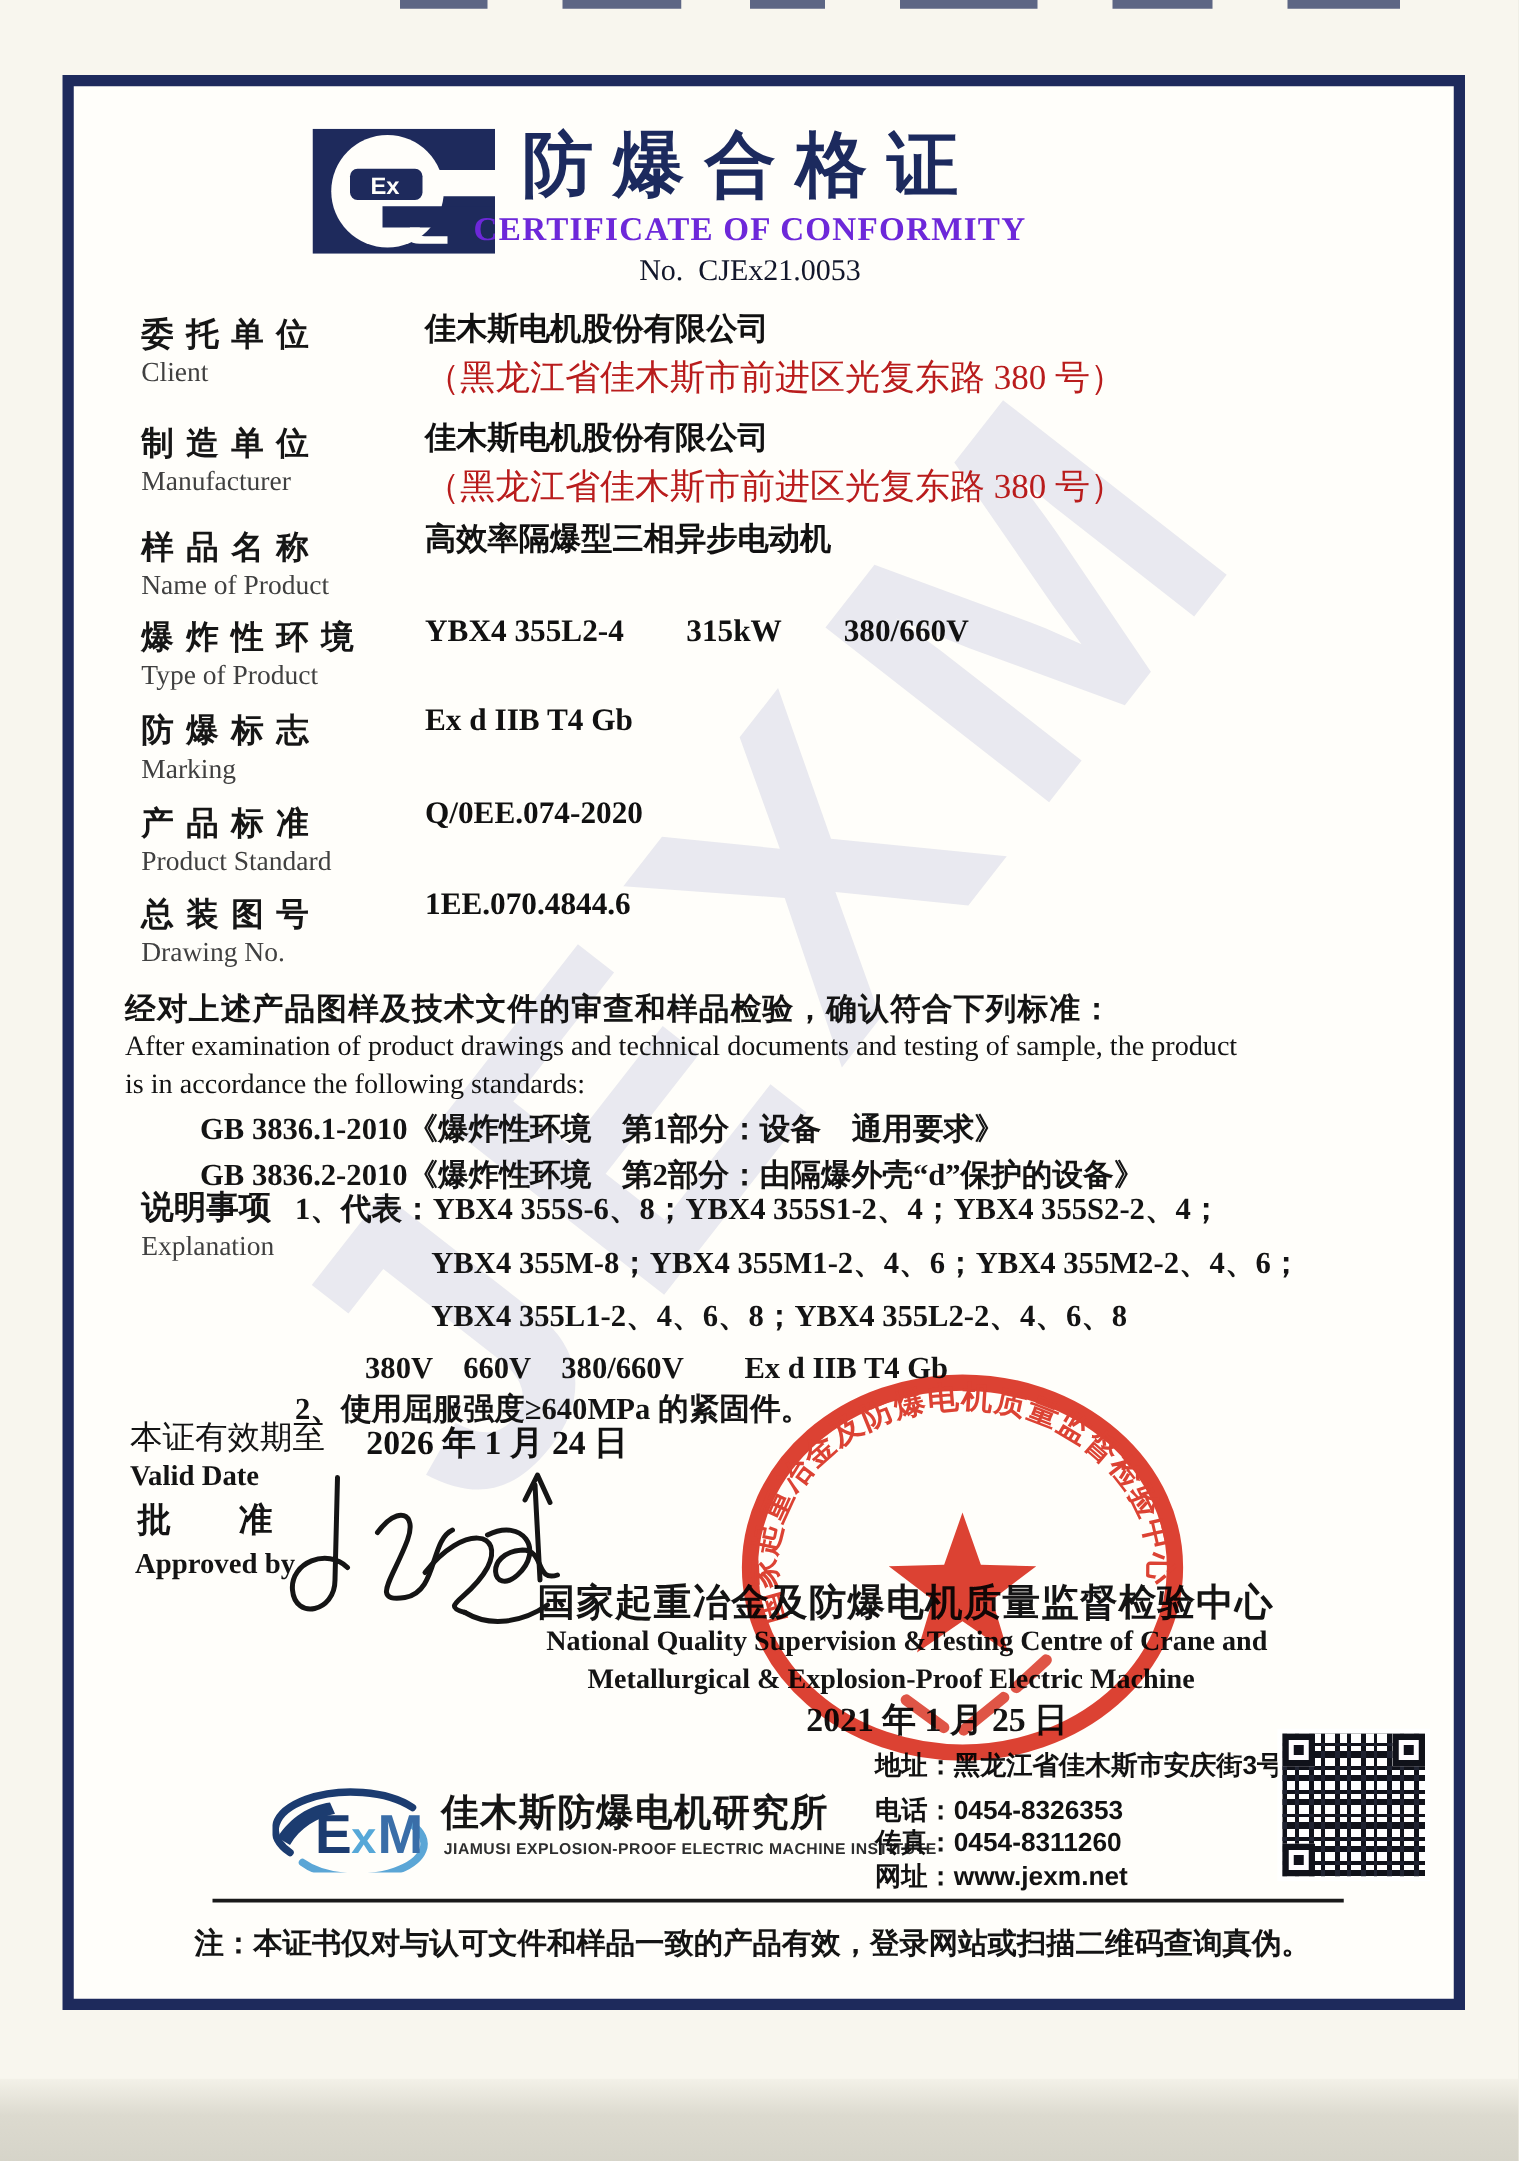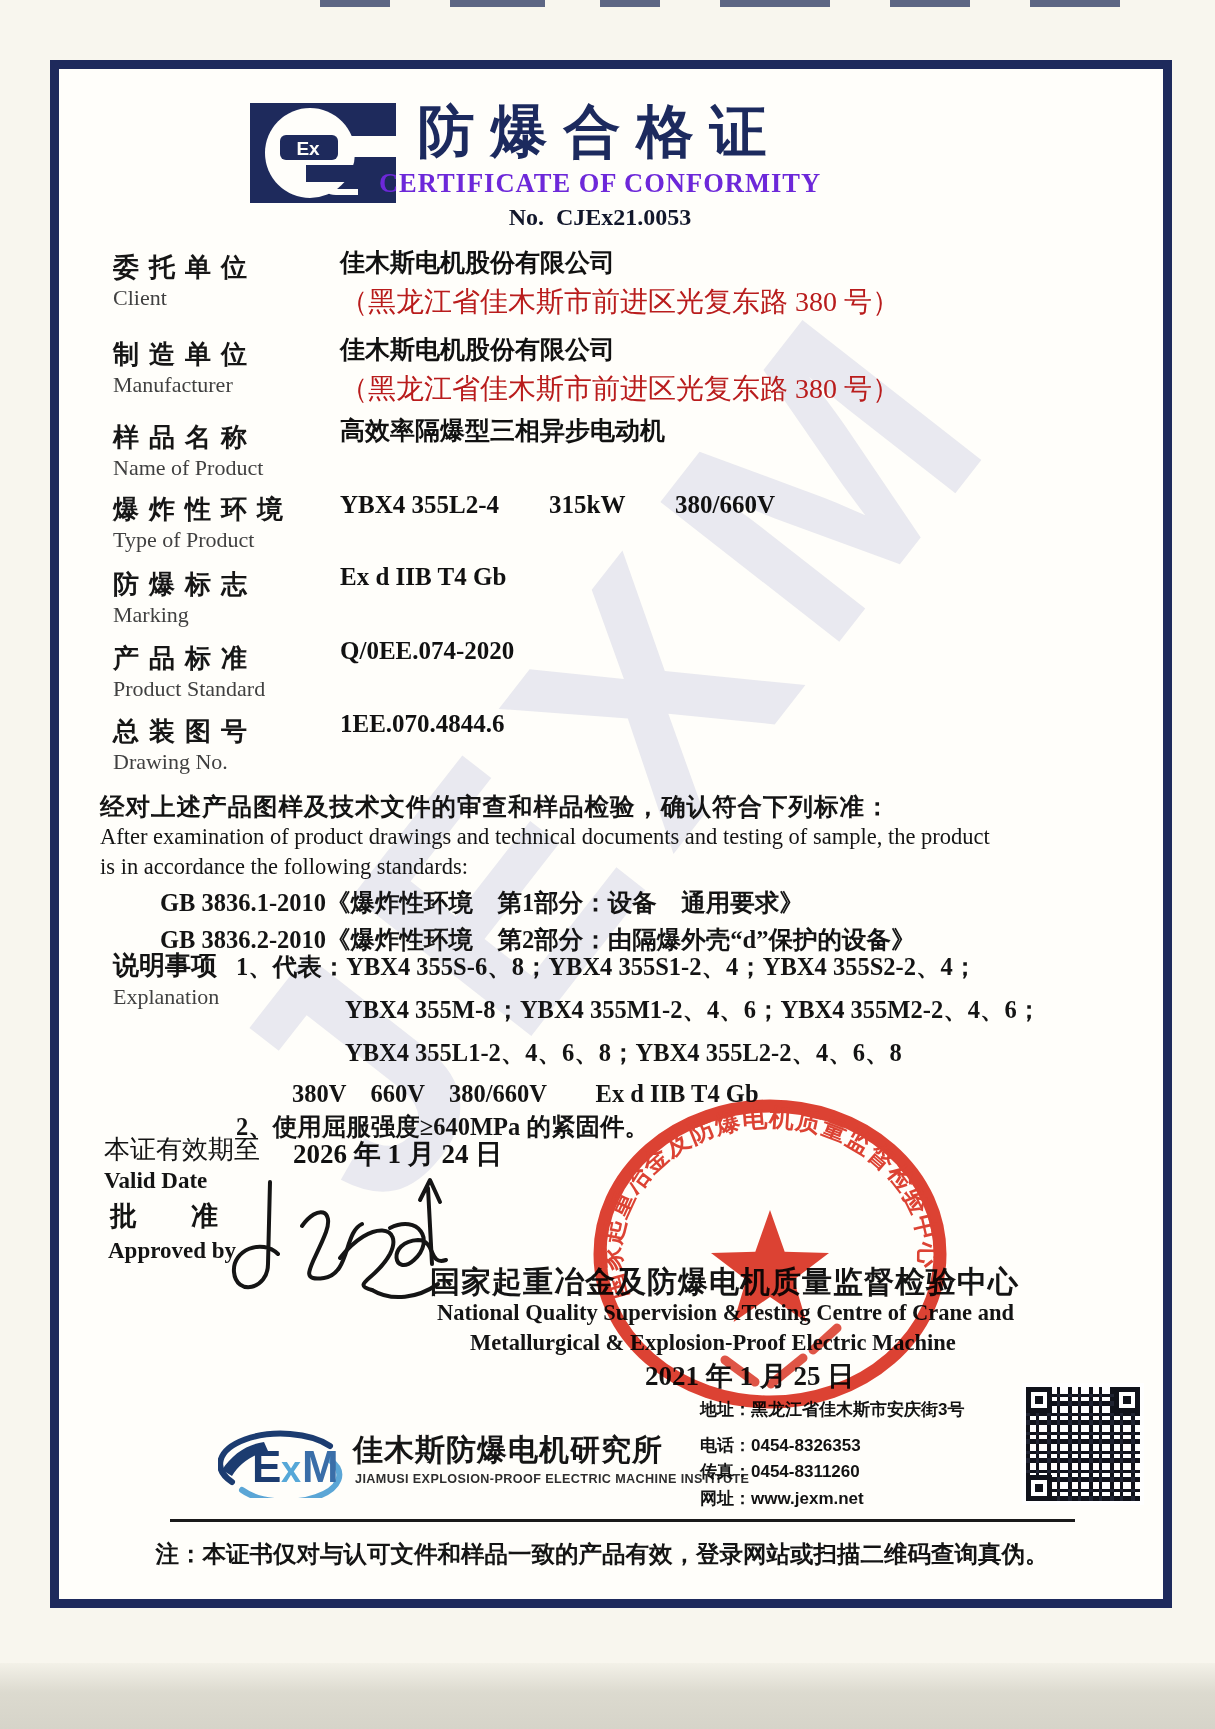--- a/index.html
+++ b/index.html
@@ -26,40 +26,40 @@
     transform:rotate(-52deg); transform-origin:50% 50%;
     pointer-events:none; z-index:1; font-family:"Liberation Sans",sans-serif;
   }
   .z2{z-index:2;}
   
   #title-cn{left:340px; top:94px; width:520px; text-align:center;
     font-size:57px; font-weight:bold; letter-spacing:16px; color:#1c2a5e;}
   #title-en{left:340px; top:168px; width:520px; text-align:center;
     font-size:26.5px; font-weight:bold; letter-spacing:1px; color:#6d28d9;}
   #cert-no{left:340px; top:204px; width:520px; text-align:center;
-    font-size:24px; font-weight:bold; color:#12172b; white-space:pre;}
+    font-size:24px; font-weight:normal; color:#12172b; white-space:pre;}
   
   .label-cn{font-size:26px; font-weight:bold; letter-spacing:10px; color:#161616;}
   .label-en{font-size:22px; color:#404040;}
   .value{font-size:25px; font-weight:bold; color:#111; white-space:pre;}
   .note{font-size:28px; color:#b91c1c; white-space:pre;}
   .stmt-cn{font-size:24.5px; font-weight:bold; letter-spacing:1px;}
   .stmt-en{font-size:22.5px;}
   .std{font-size:24.5px; font-weight:bold;}
   .expl-line{font-size:24.5px; font-weight:bold; white-space:pre;}
   
   #authority-cn{left:430px; top:1262px; font-size:30px; font-weight:bold; letter-spacing:1px;}
   .authority-en{font-size:22.5px; font-weight:bold;}
   #issue-date{left:645px; top:1358px; font-size:27px; font-weight:bold; white-space:pre;}
   
   #institute-cn{left:353px; top:1430px; font-size:30px; font-weight:900;
     font-family:"Liberation Sans","DejaVu Sans",sans-serif; letter-spacing:1px; color:#151515;}
   #institute-en{left:355px; top:1472px; font-size:12.6px; font-weight:bold;
     font-family:"Liberation Sans","DejaVu Sans",sans-serif; color:#2e2e2e; letter-spacing:.4px;}
-  .contact-line{font-size:17px; font-weight:bold;
+  .contact-line{font-size:21px; font-weight:bold;
     font-family:"Liberation Sans","DejaVu Sans",sans-serif; color:#121212; white-space:pre;}
   
   #separator{left:170px; top:1519px; width:905px; height:3px; background:#1a1a1a;}
   #footer-note{left:90px; top:1538px; width:1024px; text-align:center;
     font-size:23.5px; font-weight:bold; color:#141414;}
   
   #qr{left:1022px; top:1383px; width:122px; height:122px; background:#fff; padding:4px; box-sizing:border-box;}
   #qr .qr-noise{width:100%; height:100%; position:relative;
     background:
       repeating-linear-gradient(0deg,#10121a 0 5px,transparent 5px 9px,#10121a 9px 12px,transparent 12px 19px),

